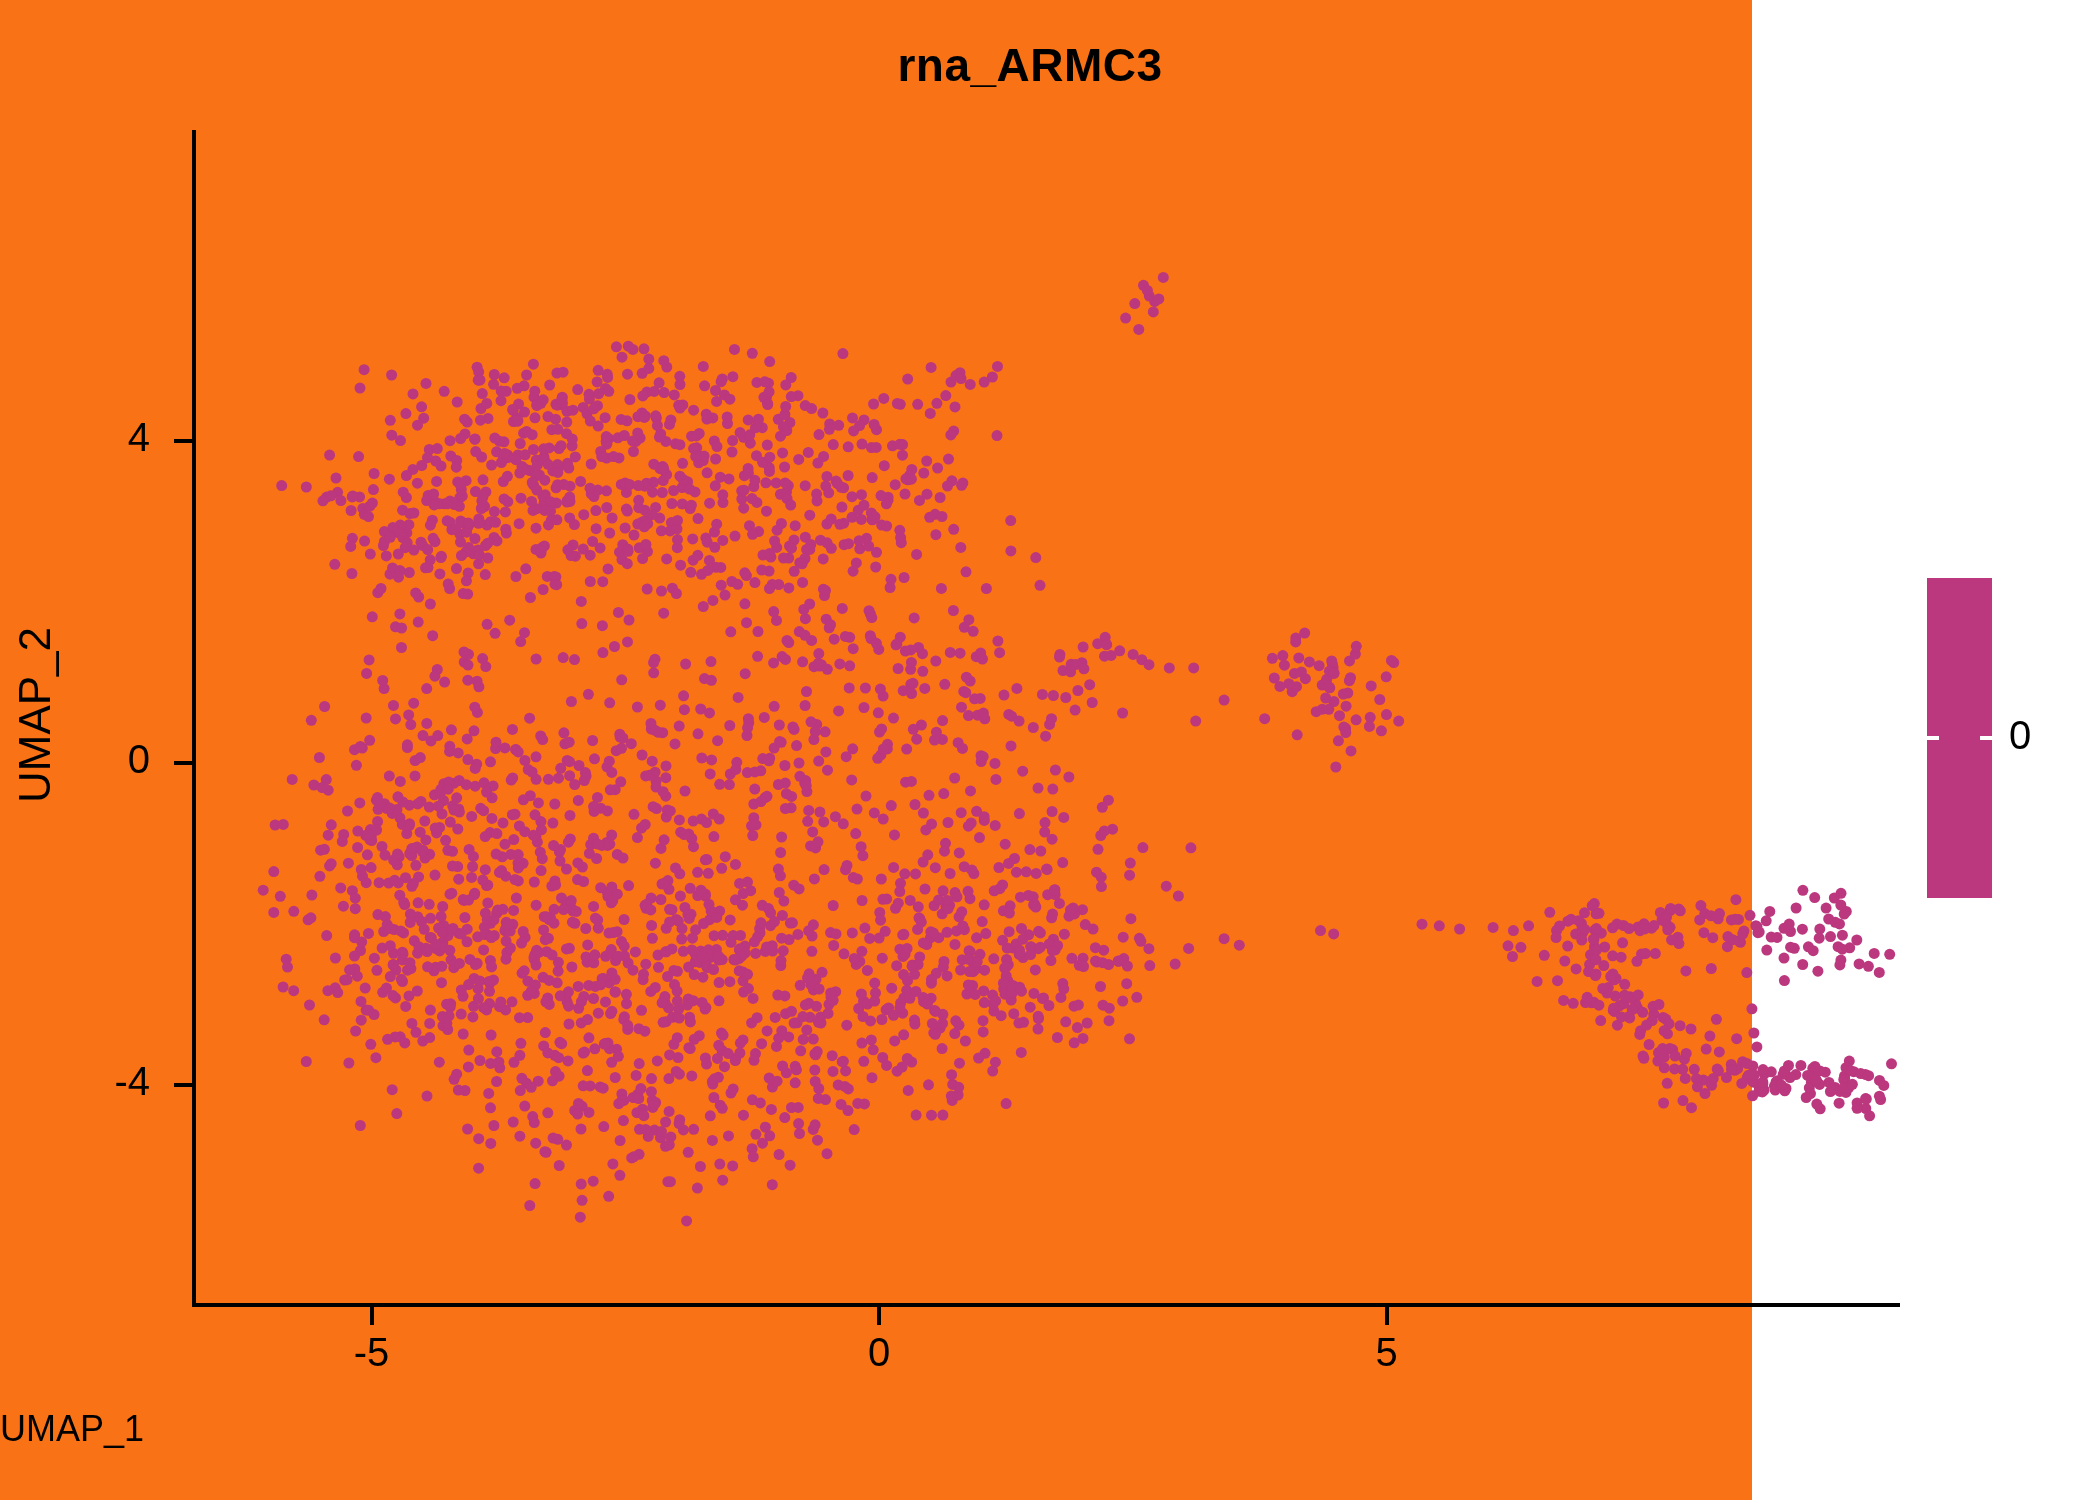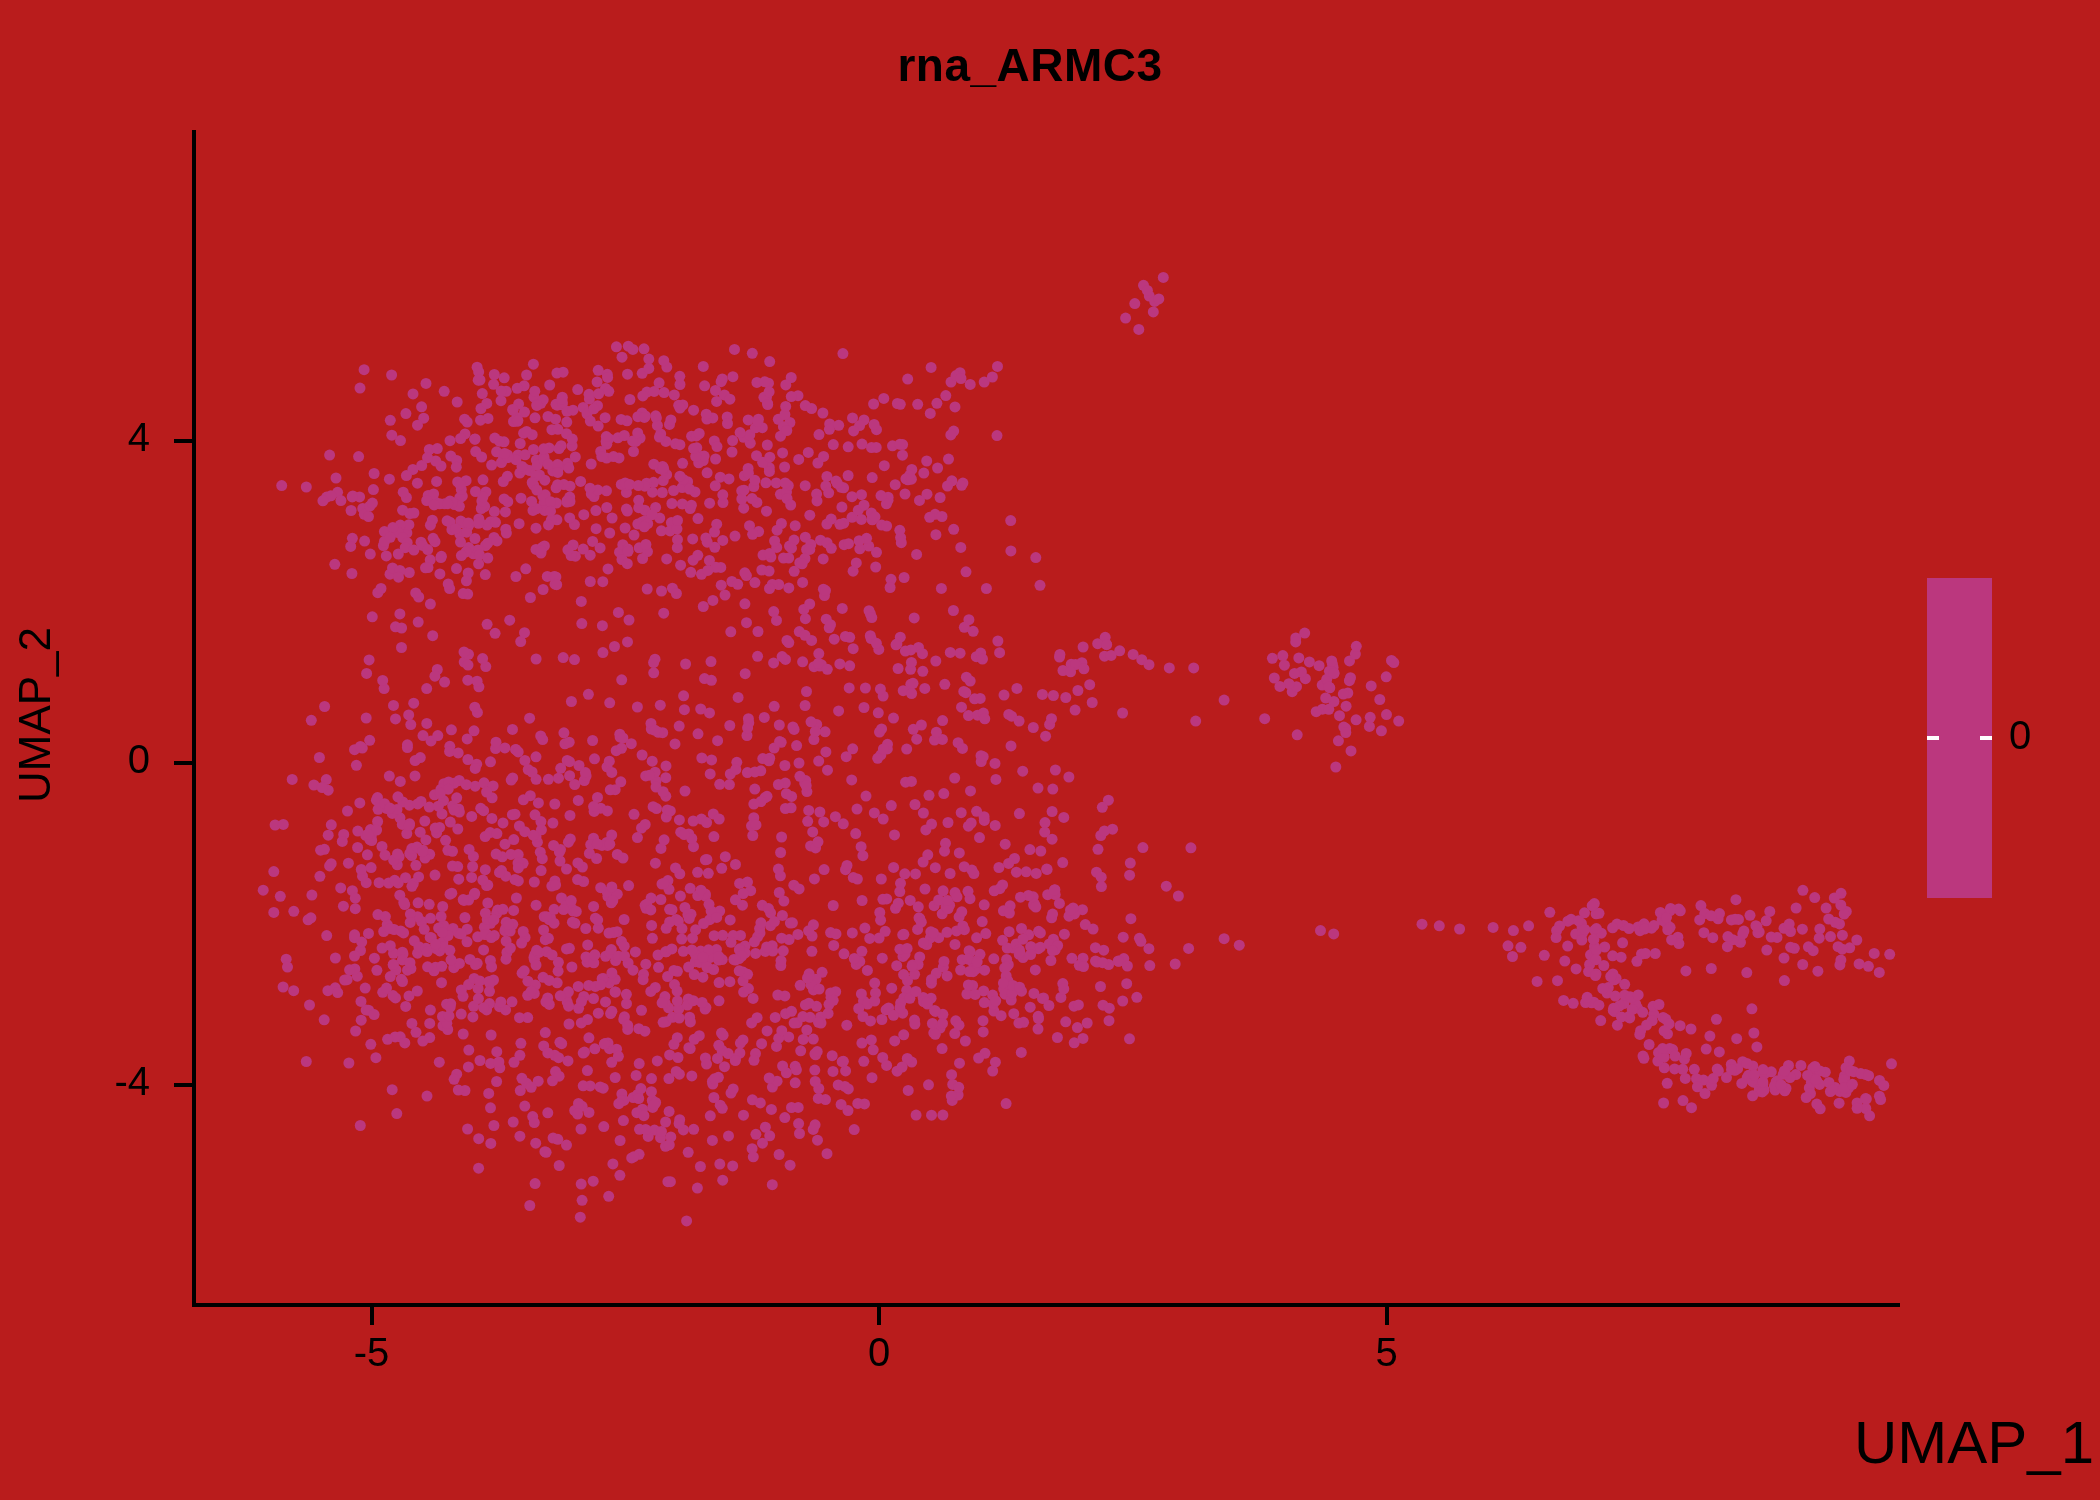--- a/index.html
+++ b/index.html
@@ -1,18 +1,18 @@
 <!DOCTYPE html>
 <html><head>
 <meta charset="utf-8">
 <style>
   html,body{margin:0;padding:0;background:#ffffff;}
   body{width:2100px;height:1500px;overflow:hidden;
        font-family:"Liberation Sans","DejaVu Sans",sans-serif;color:#000;}
-  #root{position:relative;width:2100px;height:1500px;background:#b91c1c;}
+  #root{position:relative;width:1752px;height:1500px;background:#f97316;}
 
   #plot-title{
     position:absolute; left:0; top:38px; width:2060px;
     text-align:center; font-size:46px; font-weight:bold;
     letter-spacing:0.5px;
   }
   
   #plot-title{ left:0; width:2060px; }
 
   #axis-y{
@@ -25,21 +25,21 @@
   }
 
   .ytick{ position:absolute; width:18px; height:4px; background:#000; left:174px; }
   .ylab-wrap{ position:absolute; left:0; width:160px; text-align:right; font-size:40px; }
 
   .xtick{ position:absolute; height:18px; width:4px; background:#000; top:1307px; }
   .xlab-wrap{ position:absolute; top:1330px; width:160px; text-align:center; font-size:40px; }
 
   #xaxis-title{
     position:absolute; left:0; top:1408px; width:2060px;
-    text-align:right; font-size:60px;margin-left:34px;
+    text-align:left; font-size:36px;
   }
   #yaxis-title{
     position:absolute; left:-115px; top:690px; width:300px;
     text-align:center; font-size:44px;
     transform:rotate(-90deg); transform-origin:center center;
   }
 
   #scatter{ position:absolute; left:0; top:0; width:2100px; height:1500px; }
 
   #legend{ position:absolute; left:1927px; top:578px; width:65px; height:320px; }

